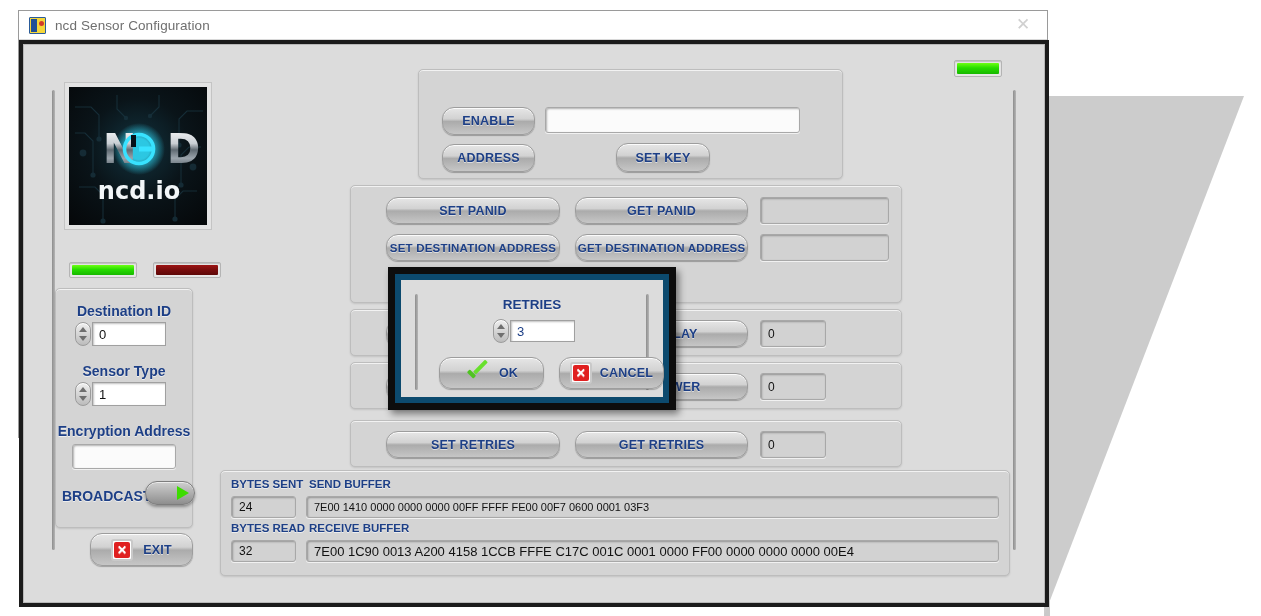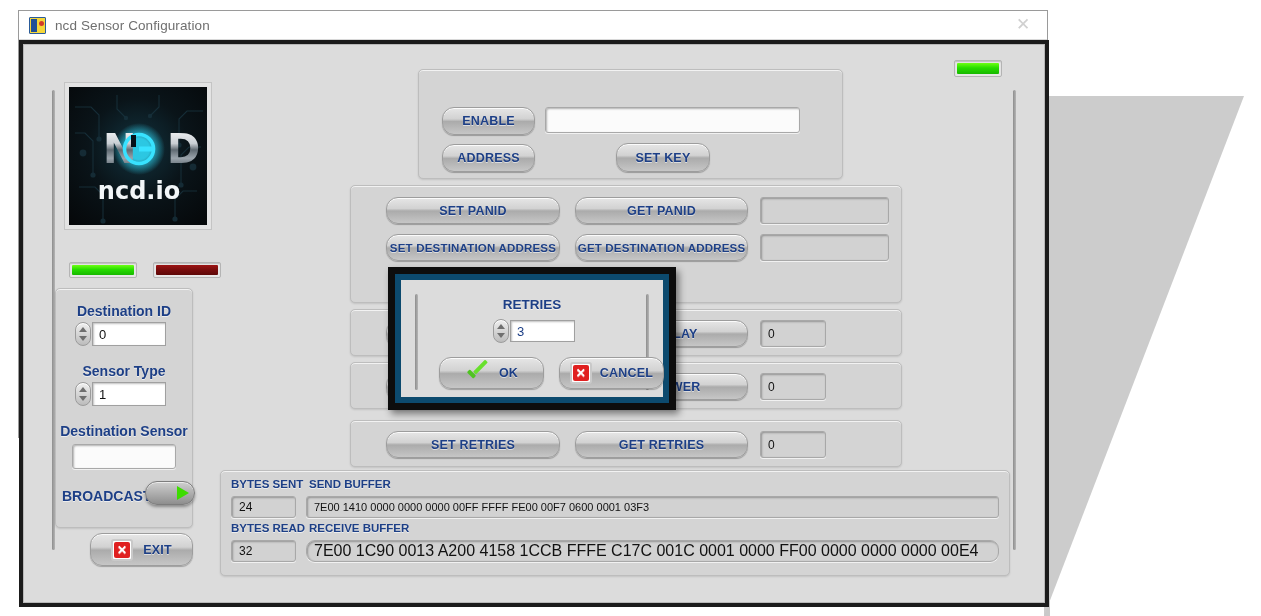--- a/index.html
+++ b/index.html
@@ -295,21 +295,21 @@
 
           <div class="lv-label" style="position:absolute;top:74px;width:100%;text-align:center;">Sensor Type</div>
           <div class="spin" style="position:absolute;left:19px;top:93px;">
             <div class="spin-arrows">
               <div class="arrow-u"></div>
               <div class="arrow-d"></div>
             </div>
             <div class="spin-box">1</div>
           </div>
 
-          <div class="lv-label" style="position:absolute;top:134px;width:100%;text-align:center;">Destination Sensor</div>
+          <div class="lv-label" style="position:absolute;top:134px;width:100%;text-align:center;">Encryption Address</div>
           <div class="lv-field white" style="position:absolute;left:16px;top:155px;width:104px;height:25px;"></div>
 
           <div class="lv-label" style="position:absolute;left:6px;top:199px;">BROADCAST</div>
           <div class="toggle" style="position:absolute;left:89px;top:192px;">
             <div class="toggle-tri"></div>
           </div>
         </div>
 
         <div class="lv-btn" style="position:absolute;left:66px;top:488px;width:103px;height:33px;gap:10px;">
           <div class="ico-x">
@@ -381,21 +381,21 @@
 
         <div class="lv-group" style="position:absolute;left:196px;top:425px;width:790px;height:106px;">
           <div class="lv-label" style="position:absolute;left:10px;top:7px;font-size:11.5px;">BYTES SENT</div>
           <div class="lv-label" style="position:absolute;left:88px;top:7px;font-size:11.5px;">SEND BUFFER</div>
           <div class="lv-field" style="position:absolute;left:10px;top:25px;width:65px;height:22px;">24</div>
           <div class="lv-field" style="position:absolute;left:85px;top:25px;width:693px;height:22px;font-size:11px;">7E00 1410 0000 0000 0000 00FF FFFF FE00 00F7 0600 0001 03F3</div>
 
           <div class="lv-label" style="position:absolute;left:10px;top:51px;font-size:11.5px;">BYTES READ</div>
           <div class="lv-label" style="position:absolute;left:88px;top:51px;font-size:11.5px;">RECEIVE BUFFER</div>
           <div class="lv-field" style="position:absolute;left:10px;top:69px;width:65px;height:22px;">32</div>
-          <div class="lv-field" style="position:absolute;left:85px;top:69px;width:693px;height:22px;font-size:16px;border-radius:9px;">7E00 1C90 0013 A200 4158 1CCB FFFE C17C 001C 0001 0000 FF00 0000 0000 0000 00E4</div>
+          <div class="lv-field" style="position:absolute;left:85px;top:69px;width:693px;height:22px;font-size:13px;">7E00 1C90 0013 A200 4158 1CCB FFFE C17C 001C 0001 0000 FF00 0000 0000 0000 00E4</div>
         </div>
 
         <div class="modal">
           <div class="modal-inner">
             <div class="modal-vline" style="left:14px;"></div>
             <div class="modal-vline" style="right:14px;"></div>
 
             <div class="lv-label" style="position:absolute;top:17px;width:100%;text-align:center;font-size:13.5px;">RETRIES</div>
 
             <div class="spin" style="position:absolute;left:92px;top:39px;">

